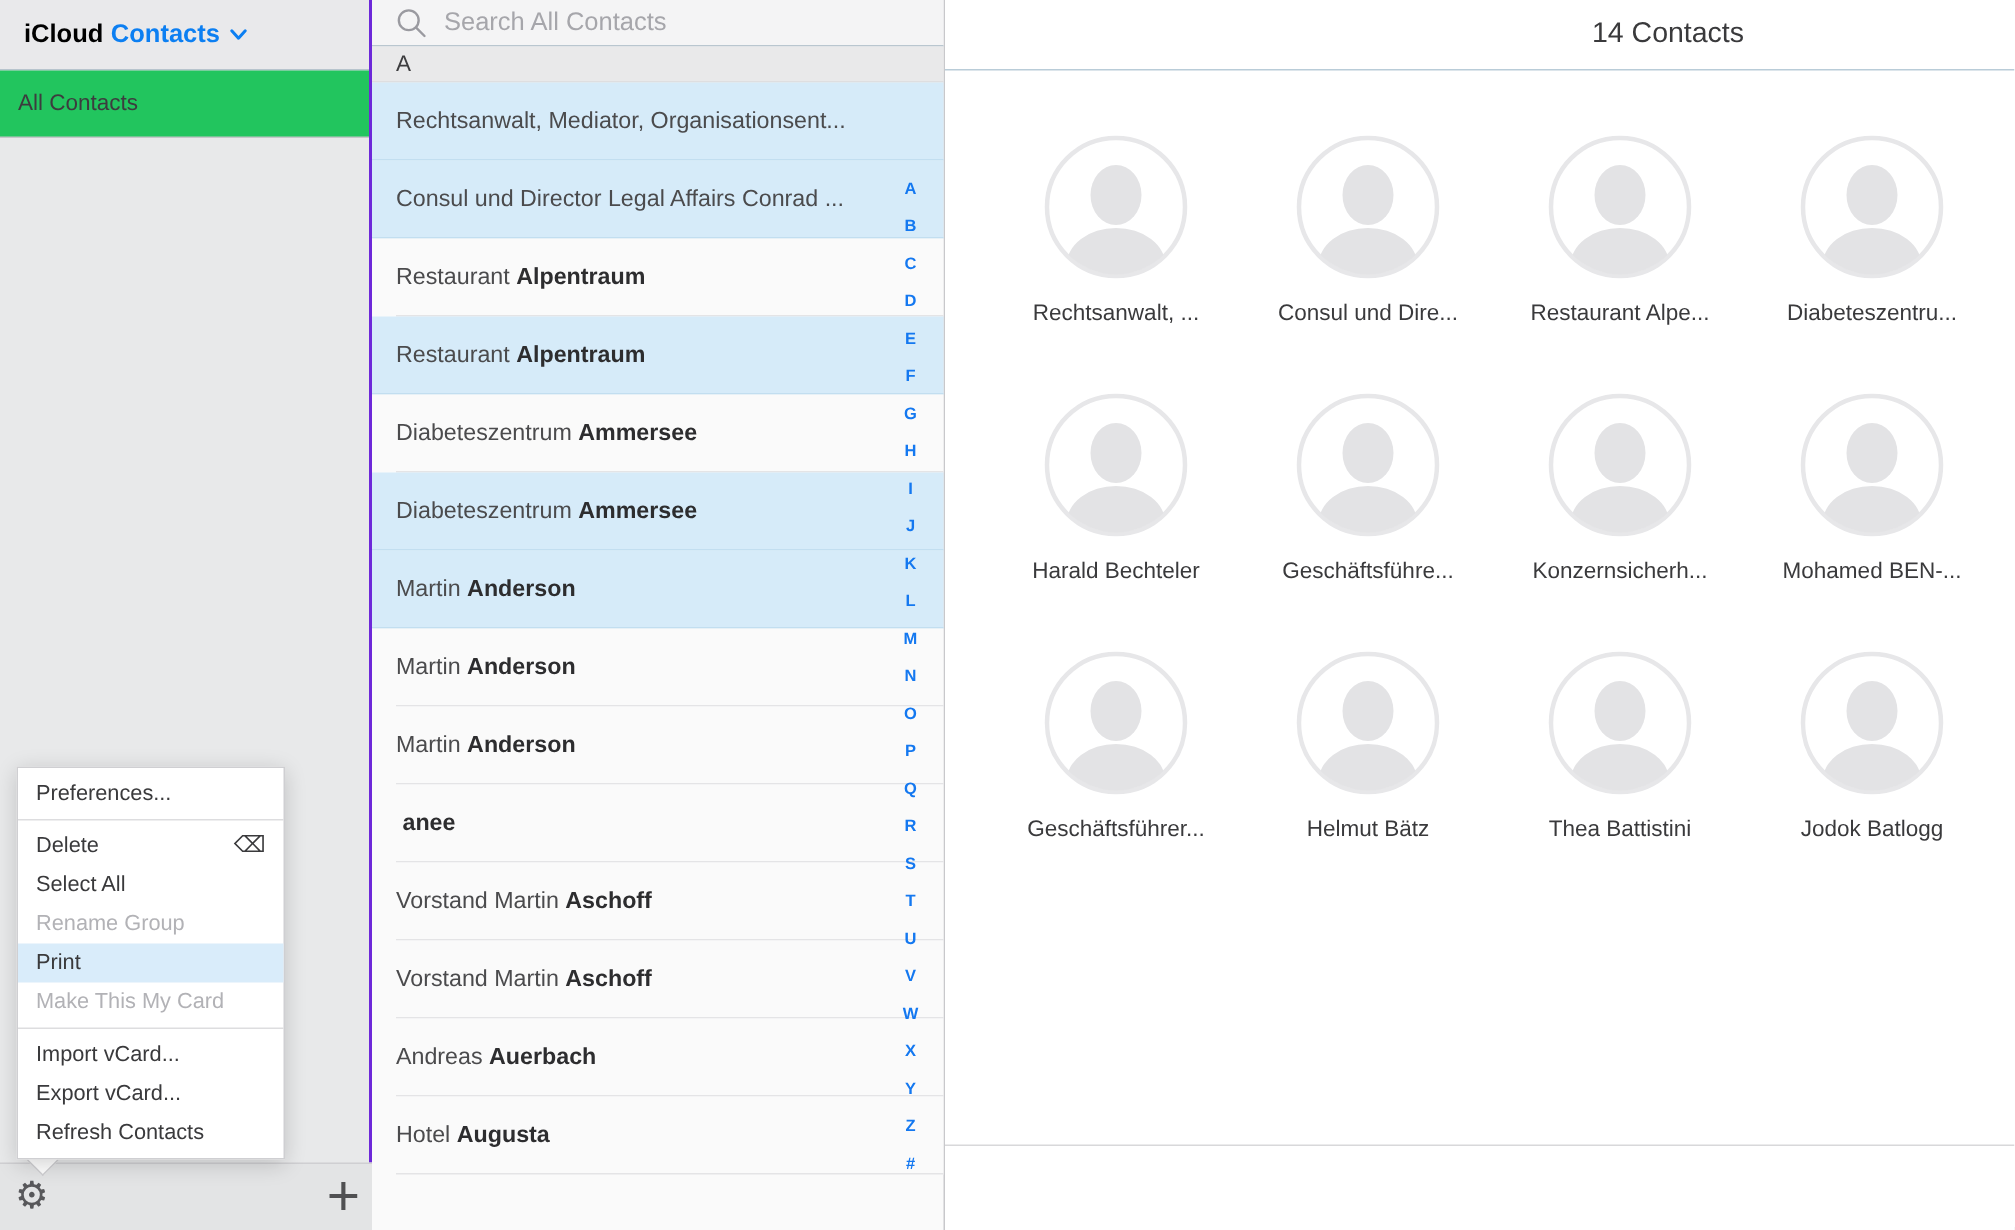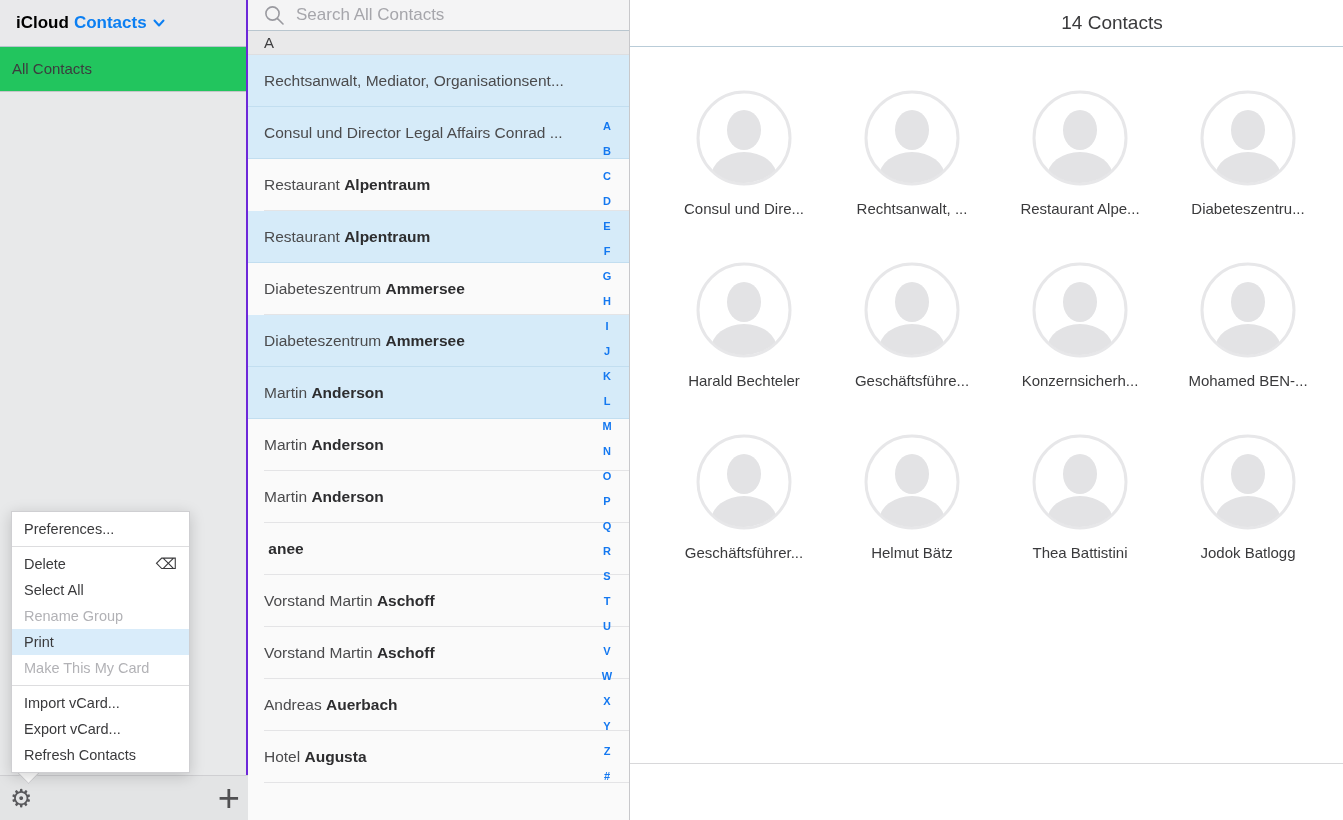--- a/index.html
+++ b/index.html
@@ -290,39 +290,39 @@
                   <circle cx="48" cy="48" r="45"></circle>
                 </clipPath>
               </defs>
               <circle cx="48" cy="48" r="46" fill="#ffffff" stroke="#e7e7e9" stroke-width="3"></circle>
               <g clip-path="url(#avclip)" fill="#e3e3e5">
                 <ellipse cx="48" cy="40" rx="17" ry="20"></ellipse>
                 <ellipse cx="48" cy="87" rx="33" ry="25"></ellipse>
               </g>
             </svg>
           </span>
+          <span class="card-name">Rechtsanwalt, ...</span>
+        </div>
+
+        <div class="card">
+          <span class="avatar">
+            <svg width="96" height="96" viewBox="0 0 96 96">
+              <defs>
+                <clipPath id="avclip">
+                  <circle cx="48" cy="48" r="45"></circle>
+                </clipPath>
+              </defs>
+              <circle cx="48" cy="48" r="46" fill="#ffffff" stroke="#e7e7e9" stroke-width="3"></circle>
+              <g clip-path="url(#avclip)" fill="#e3e3e5">
+                <ellipse cx="48" cy="40" rx="17" ry="20"></ellipse>
+                <ellipse cx="48" cy="87" rx="33" ry="25"></ellipse>
+              </g>
+            </svg>
+          </span>
           <span class="card-name">Consul und Dire...</span>
-        </div>
-
-        <div class="card">
-          <span class="avatar">
-            <svg width="96" height="96" viewBox="0 0 96 96">
-              <defs>
-                <clipPath id="avclip">
-                  <circle cx="48" cy="48" r="45"></circle>
-                </clipPath>
-              </defs>
-              <circle cx="48" cy="48" r="46" fill="#ffffff" stroke="#e7e7e9" stroke-width="3"></circle>
-              <g clip-path="url(#avclip)" fill="#e3e3e5">
-                <ellipse cx="48" cy="40" rx="17" ry="20"></ellipse>
-                <ellipse cx="48" cy="87" rx="33" ry="25"></ellipse>
-              </g>
-            </svg>
-          </span>
-          <span class="card-name">Rechtsanwalt, ...</span>
         </div>
 
         <div class="card">
           <span class="avatar">
             <svg width="96" height="96" viewBox="0 0 96 96">
               <defs>
                 <clipPath id="avclip">
                   <circle cx="48" cy="48" r="45"></circle>
                 </clipPath>
               </defs>

